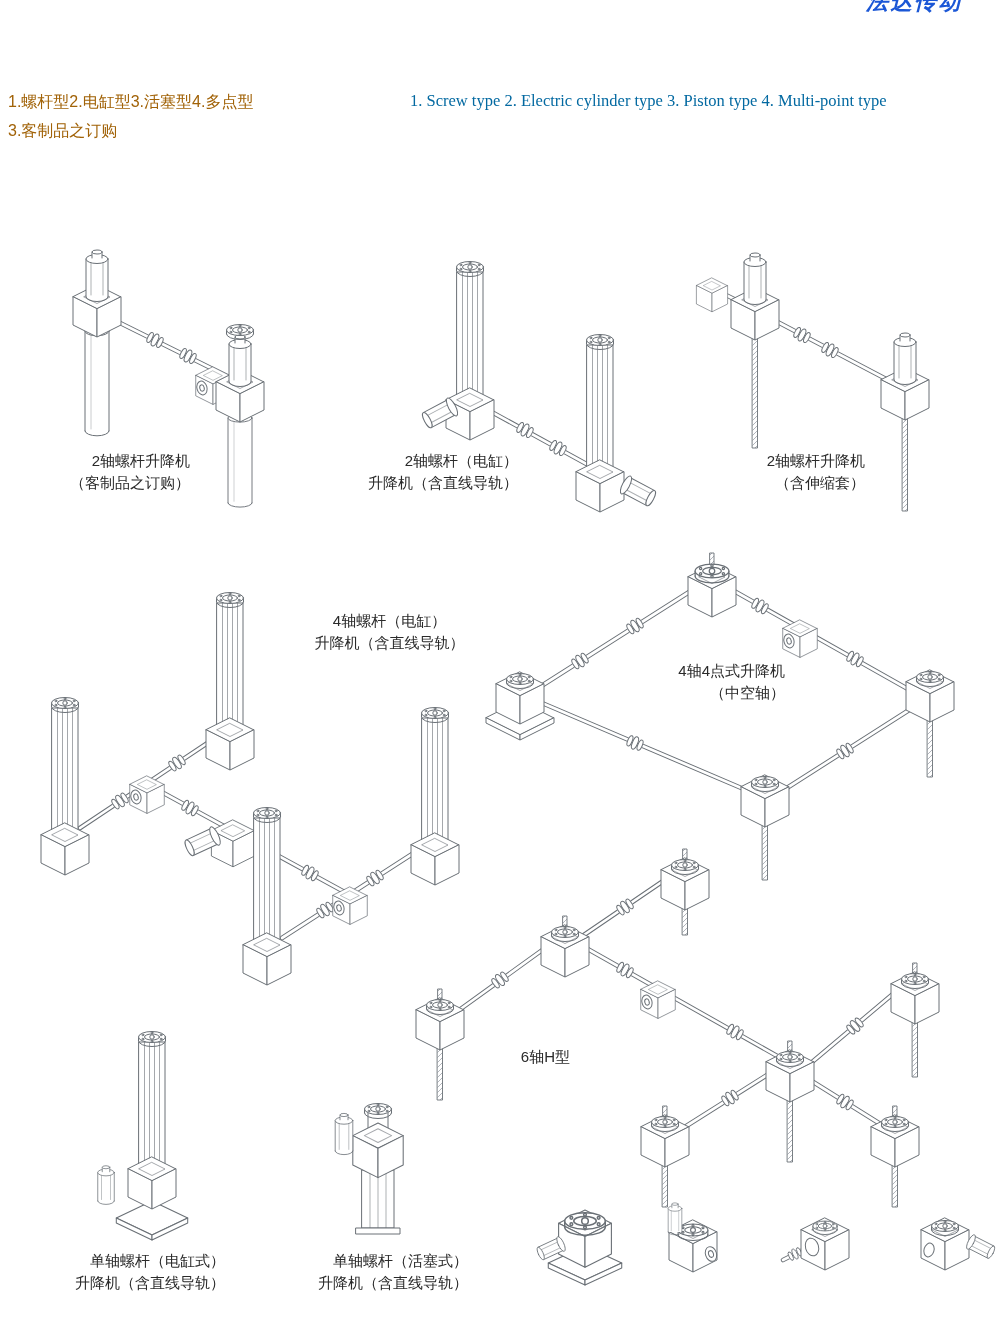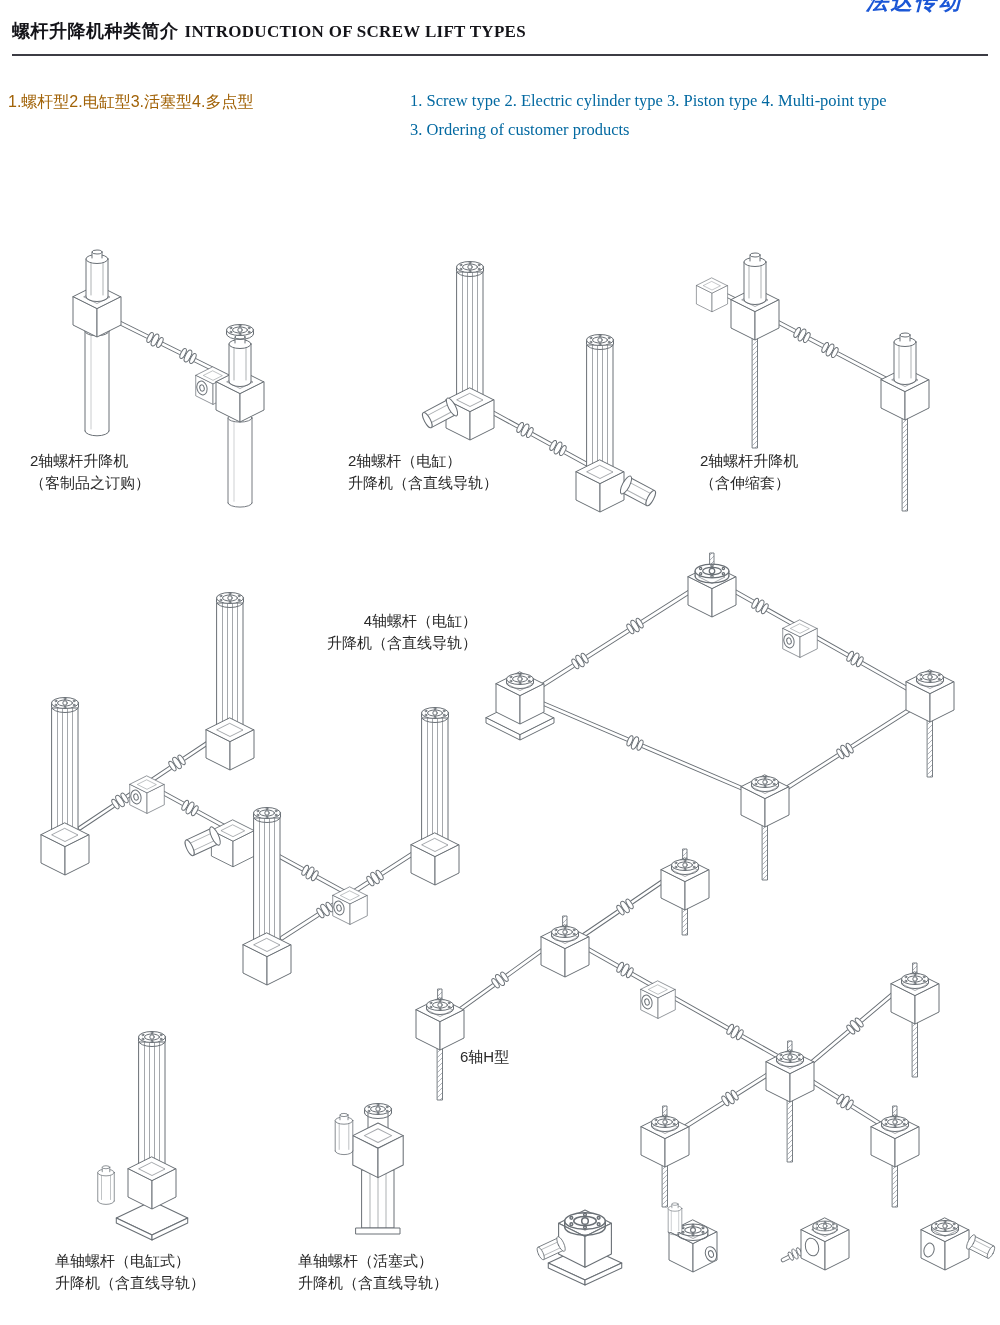--- a/index.html
+++ b/index.html
@@ -6,22 +6,22 @@
   html,body{background:#ffffff}
   .page{position:relative;width:1000px;height:1325px;background:#fff;overflow:hidden;
         font-family:"Liberation Sans",sans-serif;color:#2b2b2b}
   .hdr{position:absolute;left:12px;right:12px;top:8px;border-bottom:2.5px solid #3c3c44;padding-bottom:9px}
   .title .t-zh{font-family:"Liberation Sans",sans-serif;font-weight:bold;font-size:18px;color:#141419;letter-spacing:.5px}
   .title .t-en{font-family:"Liberation Serif",serif;font-weight:bold;font-size:17px;color:#141419;margin-left:6px;letter-spacing:.3px}
   .logo{position:absolute;top:-13px;right:38px;font-style:italic;font-weight:bold;font-size:22px;
         color:#1b57d6;letter-spacing:2px;white-space:nowrap}
   .intro-zh{position:absolute;left:8px;top:88px;font-size:16px;line-height:28.5px;color:#a16207}
   .intro-en{position:absolute;left:410px;top:86px;font-family:"Liberation Serif",serif;font-size:16.5px;line-height:29px;color:#0369a1}
-  .cap{position:absolute;font-size:15px;line-height:21.5px;text-align:left;color:#2a2a2a;font-weight:500}
-  .cap.left{text-align:right}
+  .cap{position:absolute;font-size:15px;line-height:21.5px;text-align:right;color:#2a2a2a;font-weight:500}
+  .cap.left{text-align:center}
   svg.fig{position:absolute;overflow:visible;stroke:#6a7076;fill:#ffffff;stroke-width:1;
           stroke-linejoin:round;stroke-linecap:round}
   .sh{stroke:#6a7076;stroke-width:4.6;fill:none}
   .sw{stroke:#ffffff;stroke-width:2.7;fill:none}
   .scr{fill:url(#hatch);stroke:#6a7076;stroke-width:.9}
 </style>
 </head>
 <body>
 
 <div class="page">
@@ -106,31 +106,28 @@
         <ellipse cx="-11" cy="21" rx="2.2" ry="3.2" transform="rotate(-15 -11 21)" fill="none"></ellipse>
       </g>
       <g id="plate">
         <path d="M0,0 L34,17 L0,34 L-34,17 Z"></path>
         <path d="M-34,17 L-34,22 L0,39 L0,34 Z"></path>
         <path d="M34,17 L34,22 L0,39 L0,34 Z"></path>
       </g>
     </defs>
   </svg>
 
-  <header class="hdr">
-    <h1 class="title"><span class="t-zh">螺杆升降机种类简介</span><span class="t-en">INTRODUCTION OF SCREW LIFT TYPES</span></h1>
-  </header>
   <div class="logo">法达传动</div>
 
   <div class="intro-zh">
     <div>1.螺杆型2.电缸型3.活塞型4.多点型</div>
+    <div>3.客制品之订购</div>
   </div>
   <div class="intro-en">
     <div>1. Screw type 2. Electric cylinder type 3. Piston type 4. Multi-point type</div>
-    <div>3. Ordering of customer products</div>
   </div>
 
   <svg class="fig" style="left:30px;top:205px" width="260" height="300" viewBox="0 0 260 300">
     <g>
       <line class="sh" x1="80" y1="113" x2="205" y2="175"></line>
         <line class="sw" x1="80" y1="113" x2="205" y2="175"></line>
       <use href="#cpl" transform="translate(125,135) rotate(27)"></use>
       <use href="#cpl" transform="translate(158,151) rotate(27)"></use>
     </g>
     <g>
@@ -386,20 +383,24 @@
     <div>升降机（含直线导轨）</div>
   </div>
   <div class="cap" style="left:700px;top:450px;width:165px">
     <div>2轴螺杆升降机</div>
     <div>（含伸缩套）</div>
   </div>
   <div class="cap left" style="left:302px;top:610px;width:175px">
     <div>4轴螺杆（电缸）</div>
     <div>升降机（含直线导轨）</div>
   </div>
+  <div class="cap" style="left:630px;top:660px;width:155px">
+    <div>4轴4点式升降机</div>
+    <div>（中空轴）</div>
+  </div>
   <div class="cap" style="left:460px;top:1046px;width:110px">
     <div>6轴H型</div>
   </div>
   <div class="cap" style="left:55px;top:1250px;width:170px">
     <div>单轴螺杆（电缸式）</div>
     <div>升降机（含直线导轨）</div>
   </div>
   <div class="cap" style="left:298px;top:1250px;width:170px">
     <div>单轴螺杆（活塞式）</div>
     <div>升降机（含直线导轨）</div>

